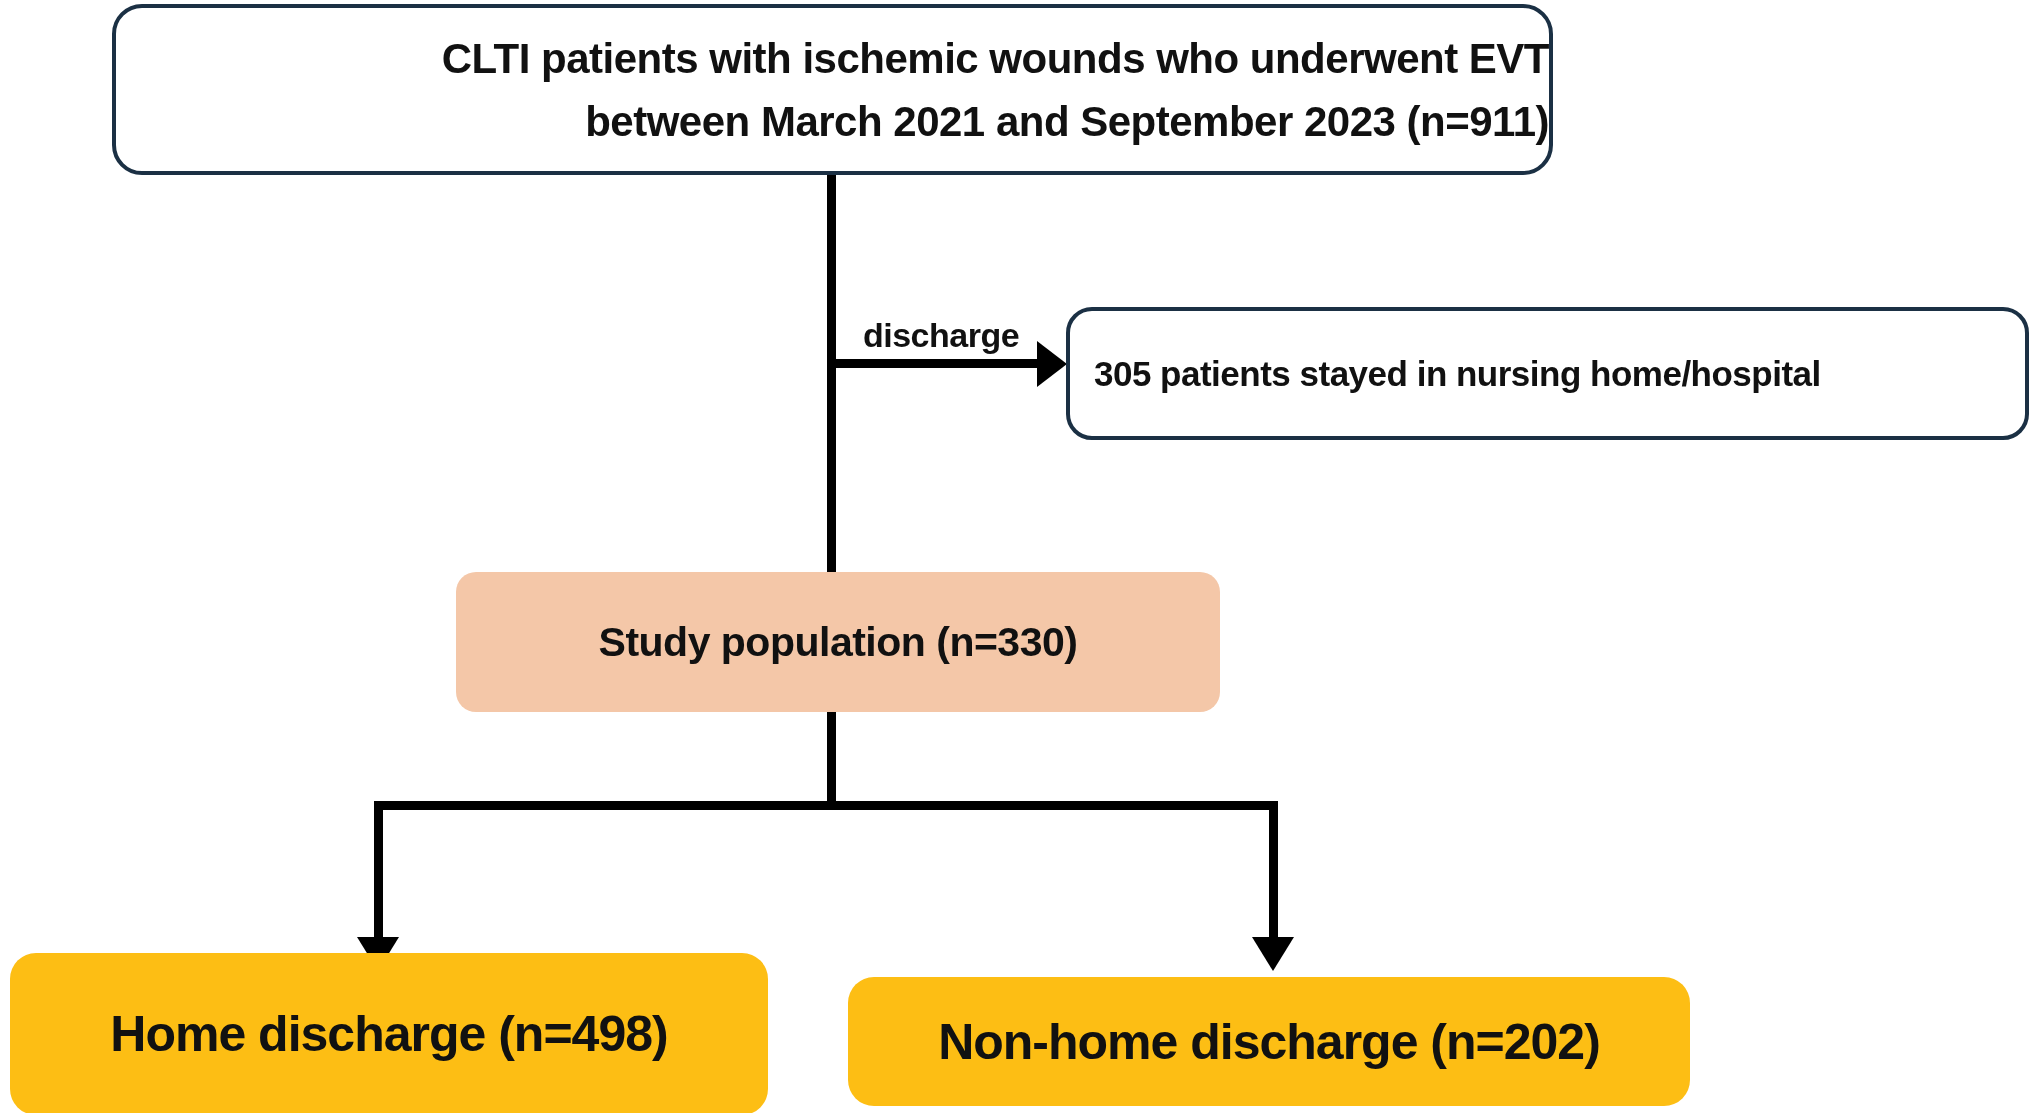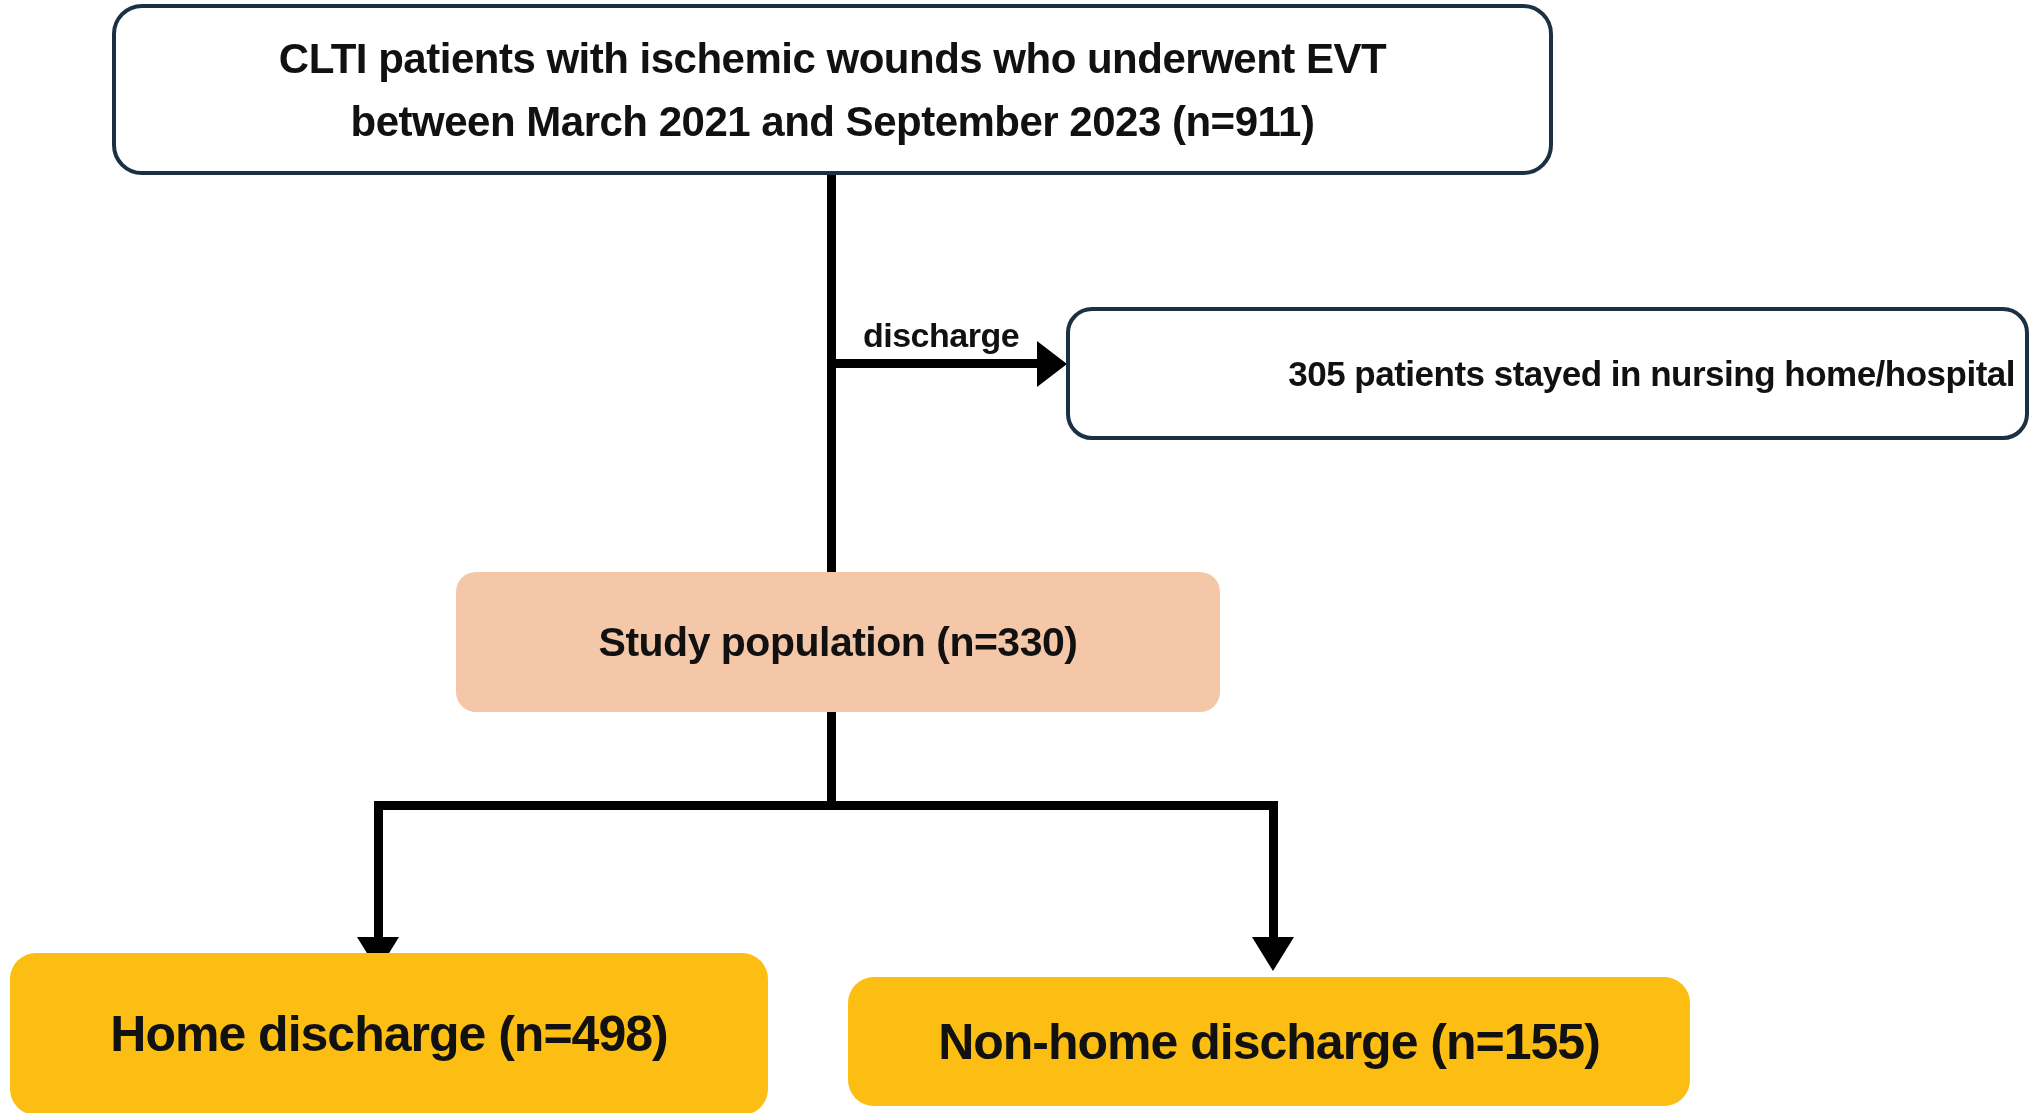--- a/index.html
+++ b/index.html
@@ -27,34 +27,34 @@
   }
   .box .ln { display: block; }
 
   
   .top-box {
     left: 112px; top: 4px;
     width: 1441px; height: 171px;
     background: #ffffff;
     border: 4px solid #1b3044;
     border-radius: 30px;
-    text-align: center;
+    text-align: right;
     font-size: 42px;
     line-height: 63px;
   }
 
   
   .excluded-box {
     left: 1066px; top: 307px;
     width: 963px; height: 133px;
     background: #ffffff;
     border: 4px solid #1b3044;
     border-radius: 26px;
-    text-align: right;
-    padding-left: 38px;
+    text-align: left;
+    padding-left: 24px;
     padding-right: 10px;
     font-size: 35px;
     line-height: 53px;
   }
 
   
   .study-box {
     left: 456px; top: 572px;
     width: 764px; height: 140px;
     background: #f4c7a8;
@@ -143,16 +143,16 @@
   <div class="arrow arrow-down arrow-down-left"></div>
 
   <div class="line v-right"></div>
   <div class="arrow arrow-down arrow-down-right"></div>
 
   <div class="box discharge-box home-box">
     <span class="ln">Home discharge (n=498)</span>
   </div>
 
   <div class="box discharge-box nonhome-box">
-    <span class="ln">Non-home discharge (n=155)</span>
+    <span class="ln">Non-home discharge (n=202)</span>
   </div>
 
 </div>
 
 </body></html>

